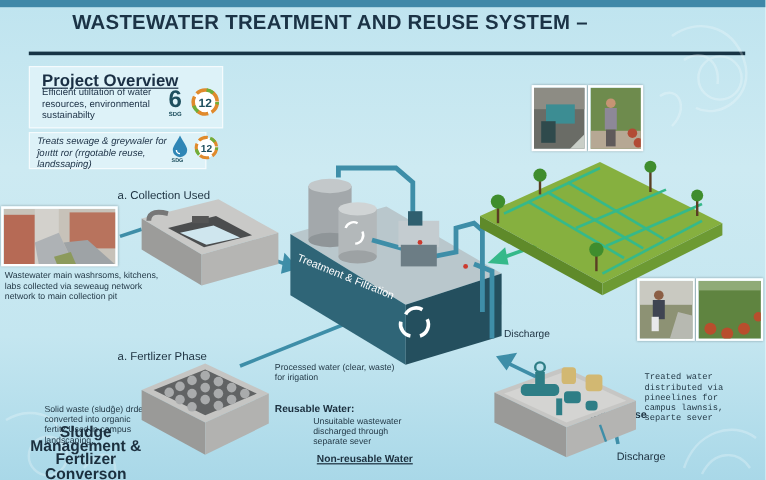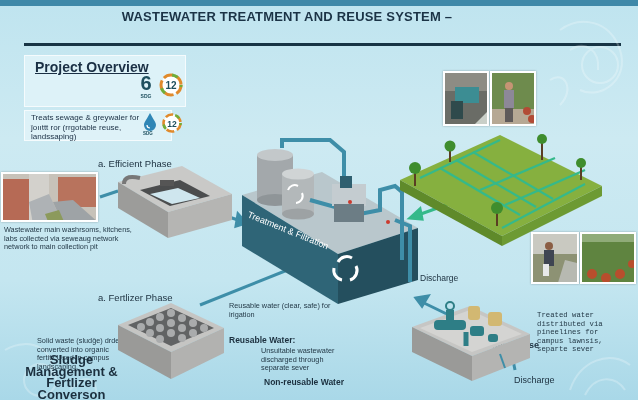--- a/index.html
+++ b/index.html
@@ -5,33 +5,33 @@
   * { box-sizing: border-box; margin: 0; padding: 0; }
   html, body { width: 638px; height: 400px; overflow: hidden; }
   body {
     font-family: "Liberation Sans", sans-serif;
     background: linear-gradient(180deg, #bfe4ef 0%, #cdeaf2 35%, #c4e6f0 70%, #a9d8e8 100%);
     position: relative;
     color: #1f3340;
   }
   .topbar { position: absolute; left: 0; top: 0; width: 638px; height: 6px; background: #3f88a8; }
   .title {
-    position: absolute; left: 16px; top: 9px; width: 542px; text-align: center;
-    font-weight: bold; font-size: 13px; color: #1b3346; letter-spacing: 0.2px;
+    position: absolute; left: 4px; top: 9px; width: 542px; text-align: center;
+    font-weight: bold; font-size: 17px; color: #1b3346; letter-spacing: 0.2px;
     font-family: "Liberation Sans", sans-serif;
   }
   .title-rule { position: absolute; left: 24px; top: 43px; width: 597px; height: 3px; background: #173445; }
   .deco { position: absolute; opacity: 0.25; }
 
   .panel {
     position: absolute; background: rgba(225, 243, 249, 0.85);
     border: 1px solid rgba(255,255,255,0.7);
   }
   .panel1 { left: 24px; top: 55px; width: 162px; height: 52px; }
-  .panel2 { left: 24px; top: 110px; width: 148px; height: 31px; }
+  .panel2 { left: 24px; top: 110px; width: 148px; height: 31px; font-style: italic; }
   .p-head { position: absolute; left: 10px; top: 3px; font-size: 14px; font-weight: bold; text-decoration: underline; color: #1a2f44; }
   .p-text { position: absolute; font-size: 8px; line-height: 9.5px; color: #1a2f44; }
   .panel1 .p-text { left: 10px; top: 16px; width: 120px; }
   .panel2 .p-text { left: 6px; top: 2px; width: 120px; }
 
   .sdg6 { position: absolute; left: 136px; top: 73px; width: 20px; text-align: center; }
   .sdg6 .num { font-size: 20px; font-weight: bold; color: #1e4f5e; line-height: 20px; }
   .sdg-label { font-size: 5px; font-weight: bold; color: #1e4f5e; }
   .sdg-ring { position: absolute; }
 
@@ -66,20 +66,21 @@
 </svg>
 <svg class="deco" style="left:560px;top:330px" width="78" height="70" viewBox="0 0 78 70">
   <g fill="none" stroke="#ffffff" stroke-width="2">
     <path d="M10 60 C20 30, 50 20, 70 35"></path>
     <path d="M25 65 C35 45, 55 45, 65 60"></path>
   </g>
 </svg>
 
 <div class="panel panel1">
   <div class="p-head">Project Overview</div>
+  <div class="p-text">Efficient utiltation of water resources, environmental sustainabilty</div>
 </div>
 <div class="sdg6">
   <div class="num">6</div>
   <div class="sdg-label">SDG</div>
 </div>
 <svg class="sdg-ring" style="left:158px;top:72px" width="26" height="26" viewBox="0 0 26 26">
   <circle cx="13" cy="13" r="10" fill="#fff" stroke="#e08a2c" stroke-width="3" stroke-dasharray="10 3"></circle>
   <circle cx="13" cy="13" r="10" fill="none" stroke="#6fae3a" stroke-width="3" stroke-dasharray="6 20" stroke-dashoffset="4"></circle>
   <text x="13" y="17" text-anchor="middle" font-size="10" font-weight="bold" fill="#1e4f5e" font-family="Liberation Sans, sans-serif">12</text>
 </svg>
@@ -91,41 +92,41 @@
   <path d="M7 1 C10 7, 13 10, 13 13 A6 6 0 0 1 1 13 C1 10, 4 7, 7 1 Z" fill="#2f86b6"></path>
   <path d="M4 13 A3 3 0 0 0 7 16" stroke="#fff" stroke-width="1.2" fill="none"></path>
 </svg>
 <div class="sdg-label" style="position:absolute;left:143px;top:131px;font-size:4.5px;">SDG</div>
 <svg class="sdg-ring" style="left:161px;top:112px" width="22" height="22" viewBox="0 0 22 22">
   <circle cx="11" cy="11" r="8.5" fill="#fff" stroke="#e08a2c" stroke-width="2.6" stroke-dasharray="8 3"></circle>
   <circle cx="11" cy="11" r="8.5" fill="none" stroke="#6fae3a" stroke-width="2.6" stroke-dasharray="5 18" stroke-dashoffset="3"></circle>
   <text x="11" y="14.5" text-anchor="middle" font-size="8.5" font-weight="bold" fill="#1e4f5e" font-family="Liberation Sans, sans-serif">12</text>
 </svg>
 
-<div class="label" style="left:98px;top:158px;">a. Efficient Phase</div>
+<div class="label" style="left:98px;top:158px;">a. Collection Used</div>
 <div class="photo" style="left:1px;top:172px;width:97px;height:50px;">
   <svg width="97" height="50" viewBox="0 0 97 50">
     <rect width="97" height="50" fill="#c7c2b9"></rect>
     <rect x="0" y="5" width="26" height="45" fill="#b66a55"></rect>
     <rect x="26" y="0" width="20" height="50" fill="#d3d1cc"></rect>
     <rect x="55" y="3" width="42" height="30" fill="#b8735d"></rect>
     <polygon points="26,28 46,20 60,50 30,50" fill="#aeb2b5"></polygon>
     <polygon points="50,28 70,26 97,50 60,50" fill="#9ea3a6"></polygon>
     <polygon points="42,40 56,36 62,50 46,50" fill="#8c9a5c"></polygon>
   </svg>
 </div>
 <div class="desc" style="left:4px;top:226px;width:135px;">Wastewater main washrsoms, kitchens, labs collected via seweaug network network to main collection pit</div>
 
 <div class="label" style="left:98px;top:292px;">a. Fertlizer Phase</div>
 <div class="label label-b" style="left:24px;top:310px;width:95px;white-space:normal;line-height:11.5px;font-size:13px;text-align:center;">Sludge Management &amp; Fertlizer Converson</div>
 <div class="desc" style="left:24px;top:337px;width:88px;margin-left:13px;">Solid waste (sludĝe) drde, converted into organic fertitz.Used in campus landscaping.</div>
 
 <div class="label label-b" style="left:229px;top:291px;font-size:8.5px;">Reusable Water:</div>
-<div class="desc" style="left:229px;top:302px;width:110px;">Reusable water (clear, safe) for irigation</div>
-<div class="label label-b" style="left:248px;top:333px;font-size:8.5px;padding-left:16px;">Non-reusable Water</div>
+<div class="desc" style="left:229px;top:302px;width:110px;">Processed water (clear, waste) for irigation</div>
+<div class="label label-b" style="left:248px;top:333px;font-size:8.5px;text-decoration:underline;padding-left:16px;">Non-reusable Water</div>
 <div class="desc" style="left:261px;top:347px;width:90px;">Unsuitable wastewater discharged through separate sever</div>
 
 <div class="label label-b" style="left:473px;top:296px;font-size:9px;font-weight:bold;">a. Reuse Phase</div>
 <div class="desc" style="left:537px;top:311px;width:90px;font-family:Liberation Mono, monospace;">Treated water distributed via pineelines for campus lawnsis, separte sever</div>
 <div class="label" style="left:420px;top:273px;font-size:8.5px;">Discharge</div>
 <div class="label" style="left:514px;top:375px;font-size:9px;">Discharge</div>
 
 <div class="photo" style="left:443px;top:71px;width:46px;height:55px;">
   <svg width="46" height="55" viewBox="0 0 46 55">
     <rect width="46" height="55" fill="#6a6c66"></rect>

